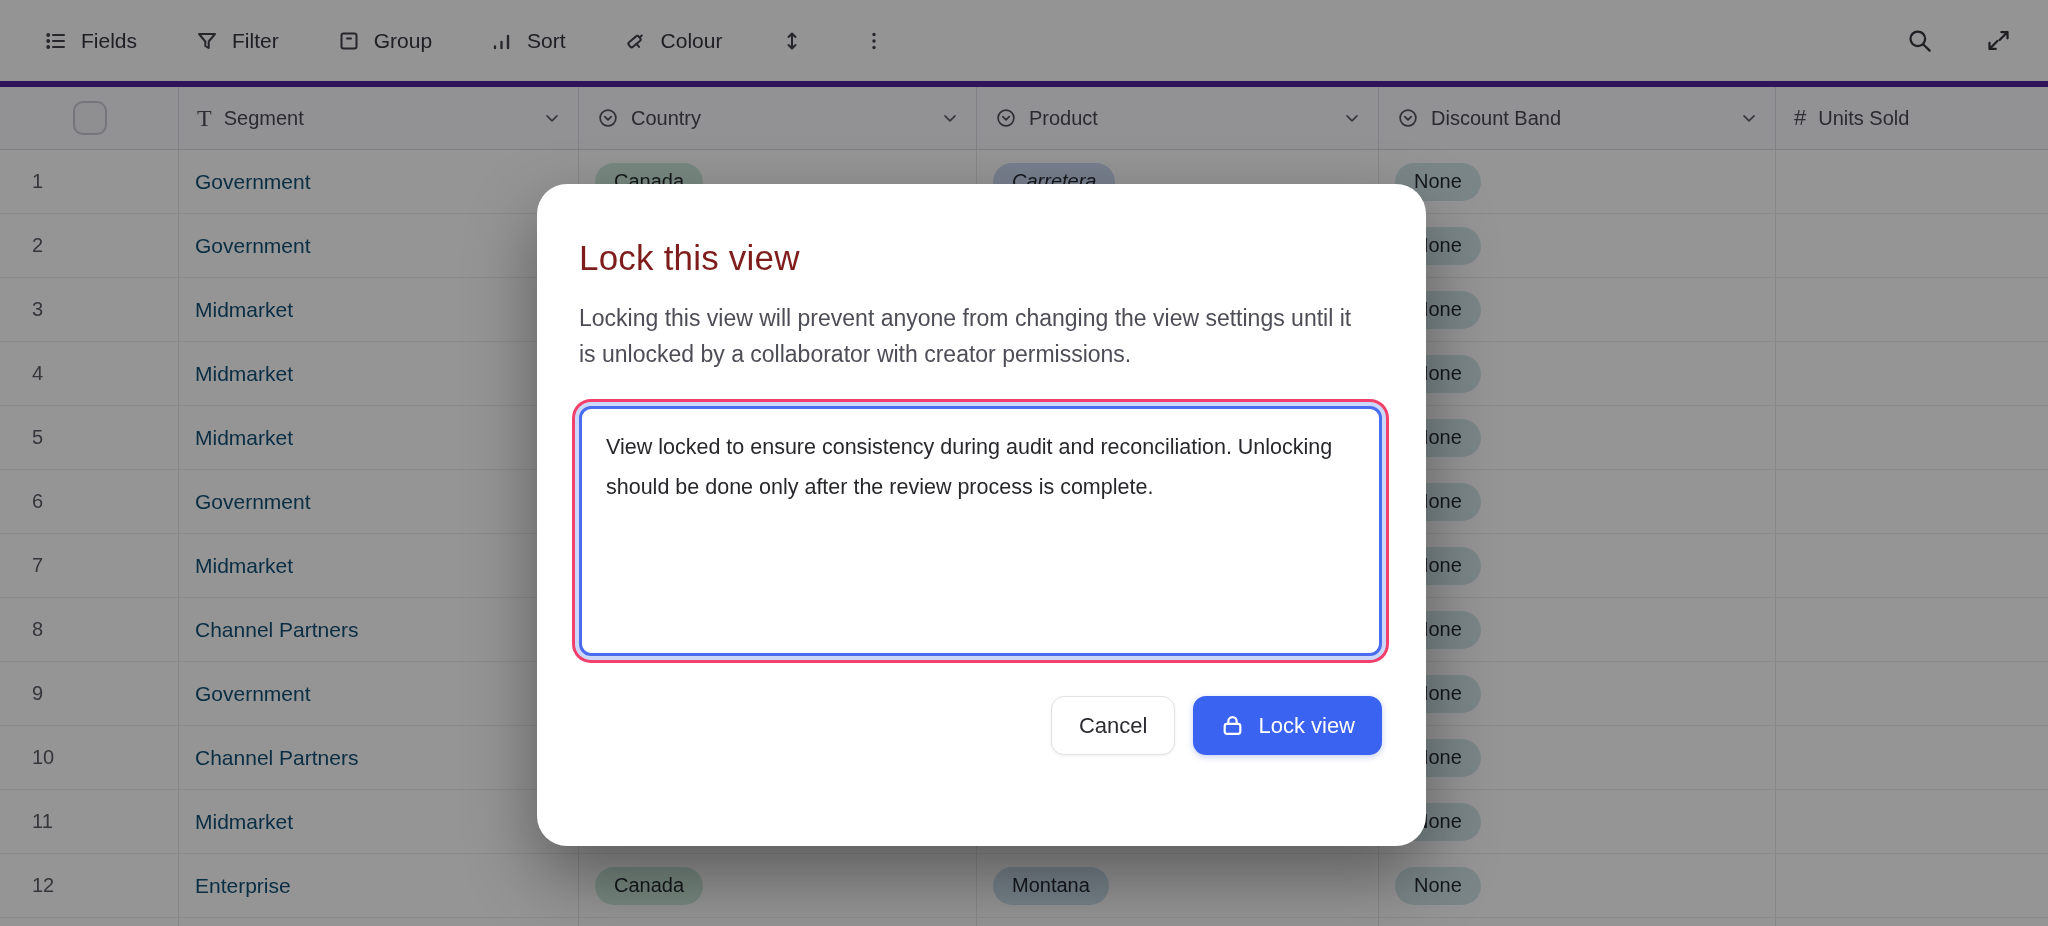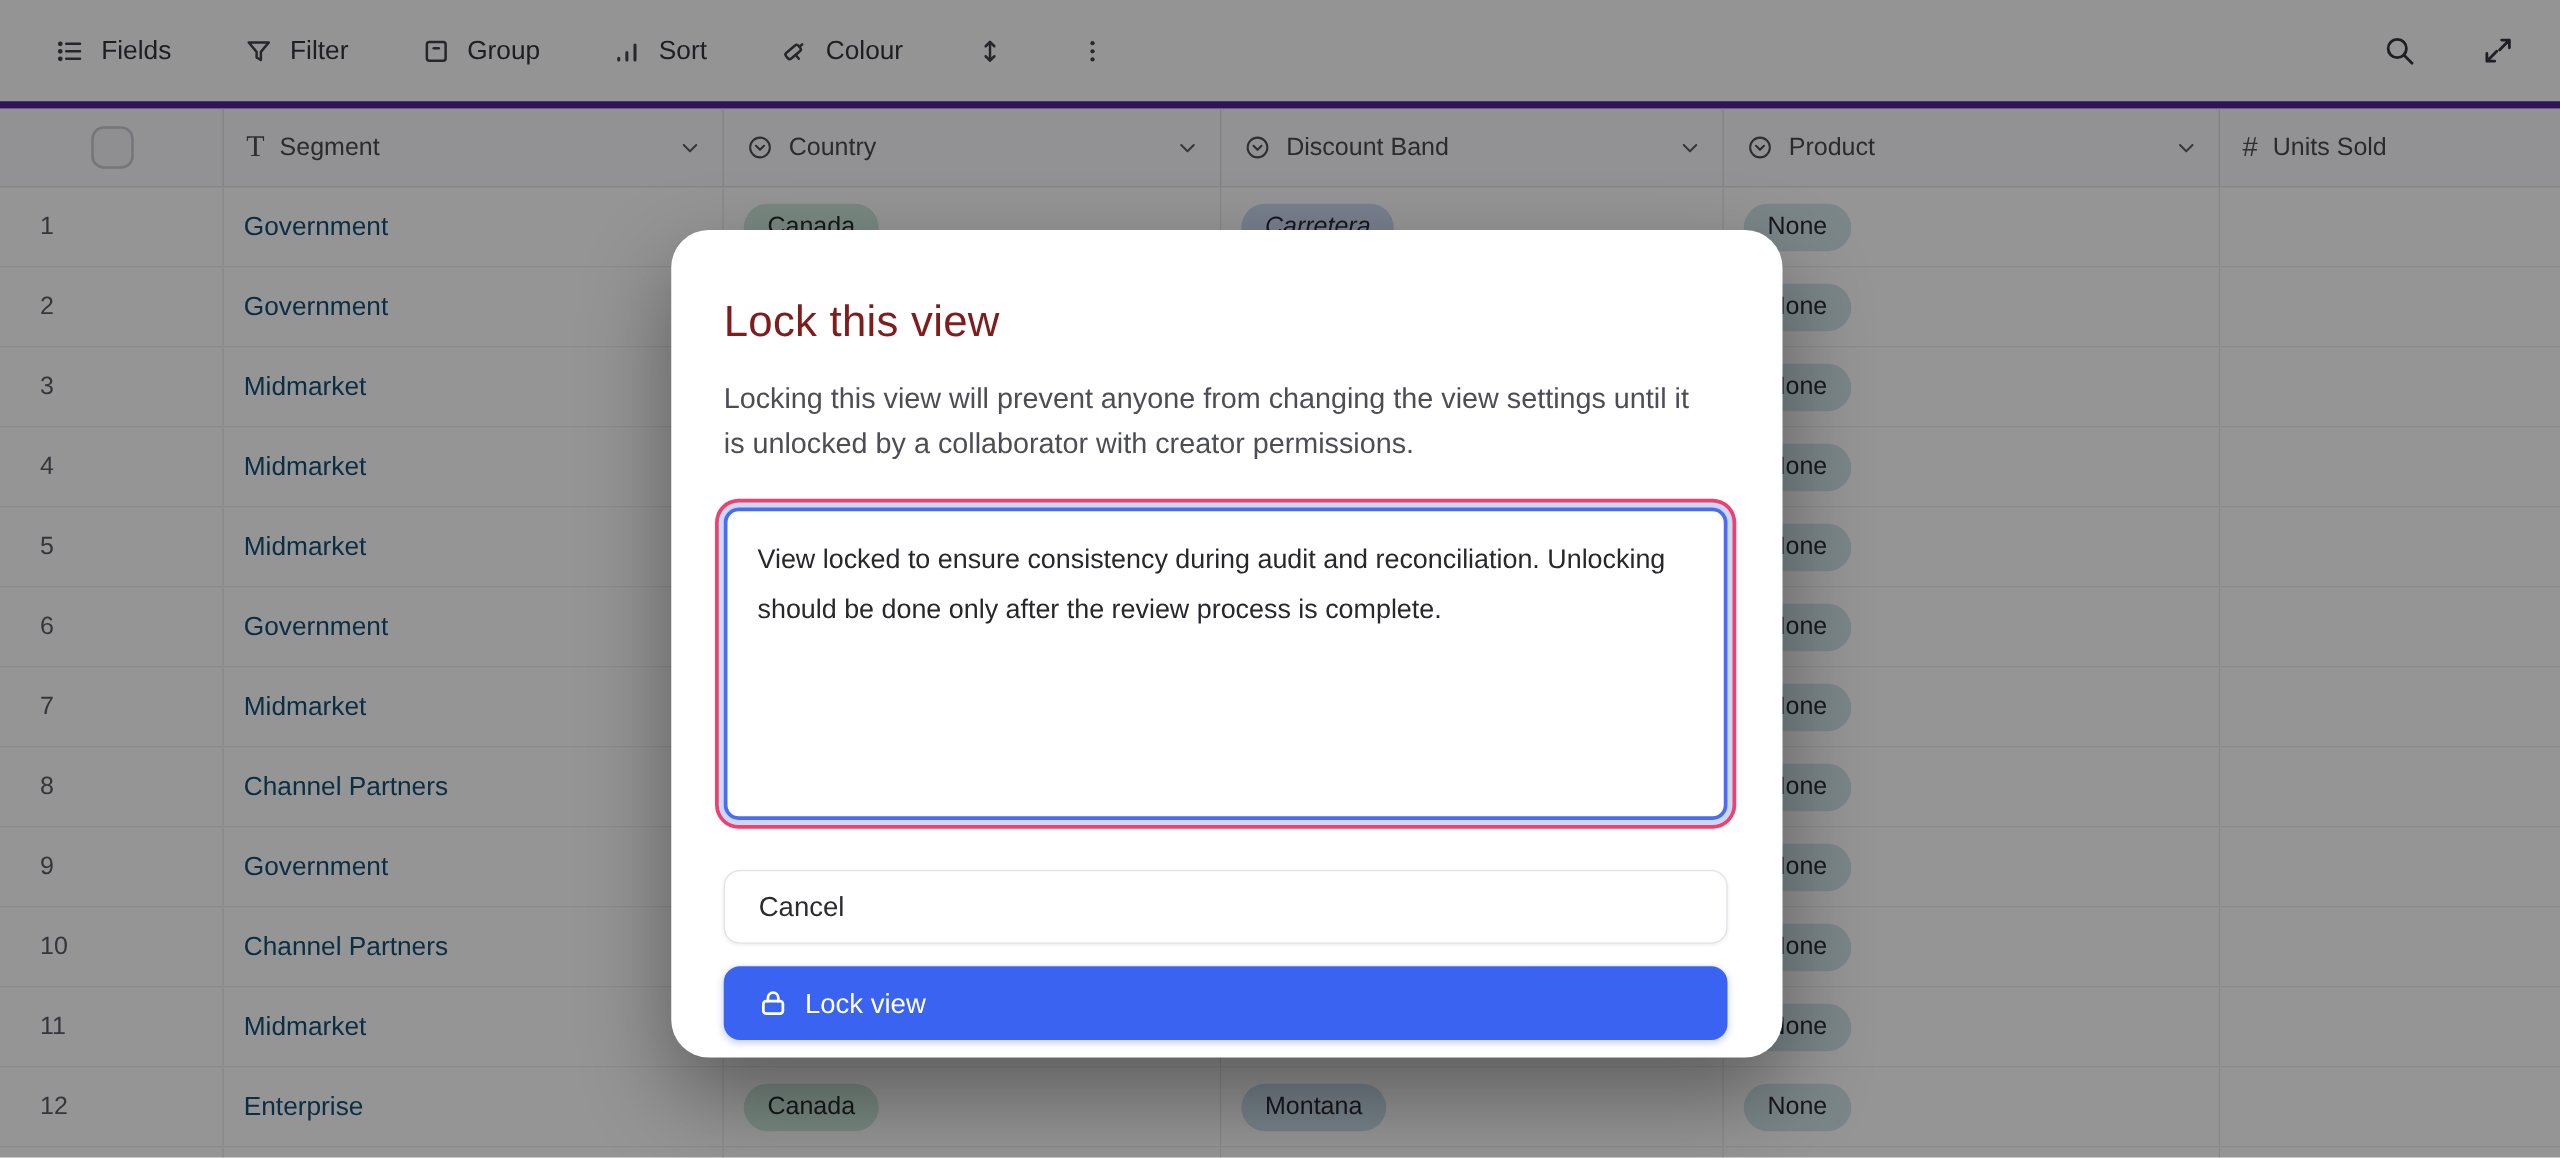--- a/index.html
+++ b/index.html
@@ -43,21 +43,21 @@
   .modal { position:absolute; left:537px; top:184px; width:889px; height:662px; z-index:20;
     background:#fff; border-radius:30px; padding:54px 44px 48px 42px;
     box-shadow:0 30px 70px rgba(0,0,0,.38); }
   .modal-title { font-size:35px; font-weight:400; color:#7f1d1d; letter-spacing:.2px; }
   .modal-desc { margin-top:22px; font-size:23px; line-height:36px; color:#4d4d57; max-width:775px; }
   .lock-textarea { margin-top:34px; width:100%; height:250px; resize:none; display:block;
     border:3px solid #4a6cf0; border-radius:12px; outline:none;
     box-shadow:0 0 0 4px #ccd8f9, 0 0 0 7px #f23f6b;
     padding:18px 24px; font-family:"Liberation Sans","DejaVu Sans",sans-serif;
     font-size:21.5px; line-height:40px; color:#27272c; background:#fff; }
-  .modal-footer { margin-top:40px; display:flex; justify-content:flex-end; gap:18px;flex-direction:column; }
+  .modal-footer { margin-top:40px; display:flex; justify-content:flex-end; gap:18px; }
   .btn { height:59px; border-radius:13px; font-size:22px; font-weight:500;
     display:inline-flex; align-items:center; gap:13px; cursor:pointer;
     padding:0 27px; border:none; font-family:inherit; }
   .btn-cancel { background:#fff; color:#2b2b31; border:1.5px solid #e2e2e7;
     box-shadow:0 1px 3px rgba(0,0,0,.07); }
   .btn-primary { background:#3a63f2; color:#fff; box-shadow:0 2px 6px rgba(26,61,196,.25); }
 </style>
 </head>
 <body>
 
@@ -149,31 +149,31 @@
         <span>Country</span>
         <svg class="ficon chev" viewBox="0 0 24 24" fill="none" stroke="#5a5a64" stroke-width="2" stroke-linecap="round" stroke-linejoin="round" style="width:20px;height:20px">
             <path d="M6 9.5l6 6 6-6"></path>
           </svg>
       </div>
       <div class="hcell">
         <svg class="ficon" viewBox="0 0 24 24" fill="none" stroke="#4a4a54" stroke-width="1.8" style="width:22px;height:22px">
             <circle cx="12" cy="12" r="8.6"></circle>
             <path d="M8.5 10.5l3.5 3.5 3.5-3.5" stroke-linecap="round" stroke-linejoin="round"></path>
           </svg>
-        <span>Discount Band</span>
+        <span>Product</span>
         <svg class="ficon chev" viewBox="0 0 24 24" fill="none" stroke="#5a5a64" stroke-width="2" stroke-linecap="round" stroke-linejoin="round" style="width:20px;height:20px">
             <path d="M6 9.5l6 6 6-6"></path>
           </svg>
       </div>
       <div class="hcell">
         <svg class="ficon" viewBox="0 0 24 24" fill="none" stroke="#4a4a54" stroke-width="1.8" style="width:22px;height:22px">
             <circle cx="12" cy="12" r="8.6"></circle>
             <path d="M8.5 10.5l3.5 3.5 3.5-3.5" stroke-linecap="round" stroke-linejoin="round"></path>
           </svg>
-        <span>Product</span>
+        <span>Discount Band</span>
         <svg class="ficon chev" viewBox="0 0 24 24" fill="none" stroke="#5a5a64" stroke-width="2" stroke-linecap="round" stroke-linejoin="round" style="width:20px;height:20px">
             <path d="M6 9.5l6 6 6-6"></path>
           </svg>
       </div>
       <div class="hcell">
         <span class="hash-glyph">#</span>
         <span>Units Sold</span>
       </div>
     </div>
 

